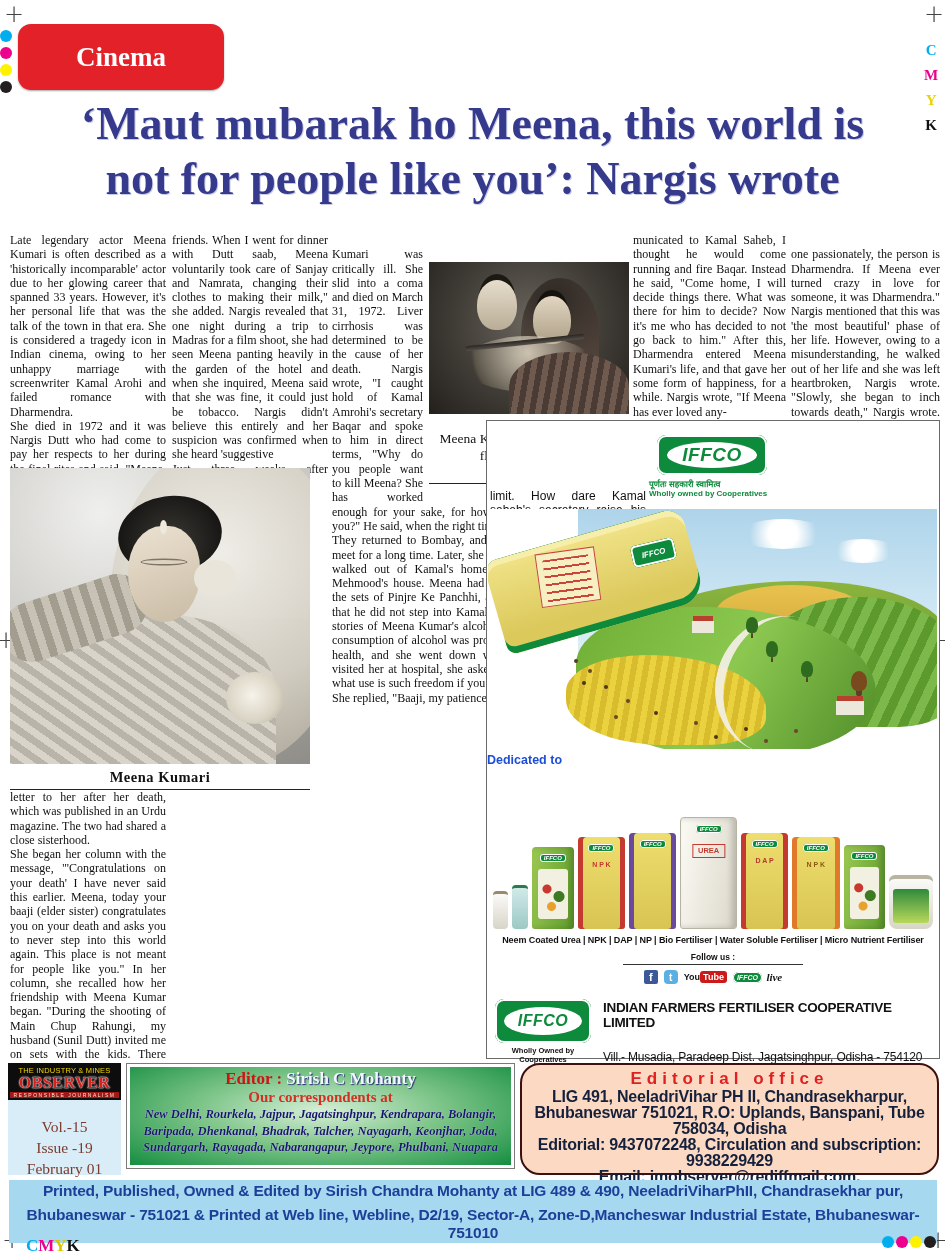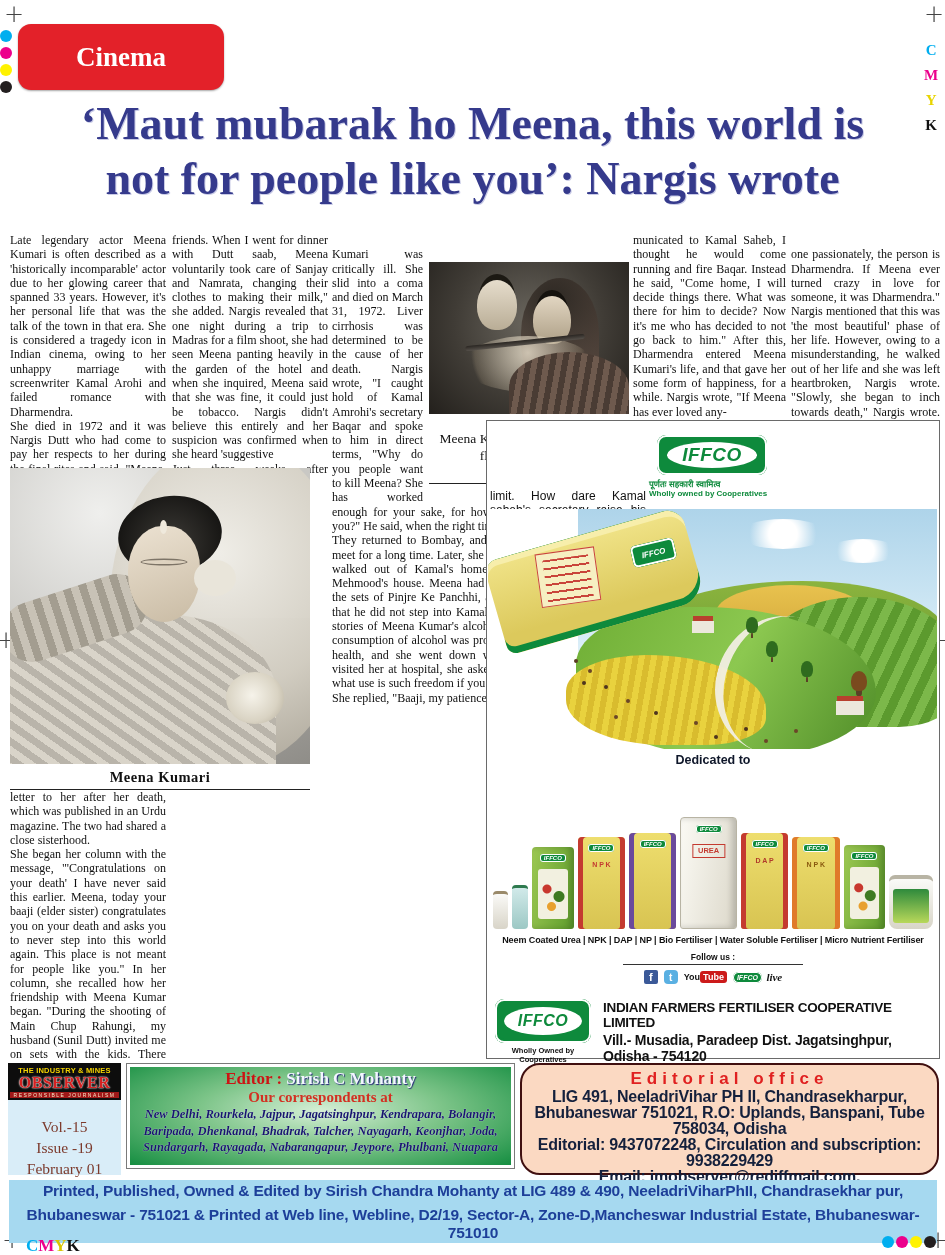--- a/index.html
+++ b/index.html
@@ -129,21 +129,21 @@
   .ad-visual .mustard{position:absolute;left:-30px;bottom:6px;width:200px;height:90px;border-radius:40% 60% 30% 50%;
       background:repeating-linear-gradient(100deg,#e9d23e 0 6px,#d9bc2e 6px 12px);}
   .ad-visual .road{position:absolute;left:120px;top:64px;width:120px;height:140px;border-left:9px solid #f2efe2;
       border-radius:60% 0 0 55%;transform:rotate(14deg);opacity:.95;}
   .ad-visual .tree{position:absolute;width:12px;height:16px;border-radius:50% 50% 40% 40%;background:#2e6b1e;box-shadow:0 10px 0 -5px #5a4026;}
   .ad-visual .house{position:absolute;width:22px;height:12px;background:#ece8dc;box-shadow:0 -6px 0 -1px #b8402e;}
   .ad-visual .granules{position:absolute;left:86px;top:150px;width:4px;height:4px;border-radius:50%;background:#5a3b22;
       box-shadow:14px 10px 0 #6b4628,30px 26px 0 #4e351e,52px 40px 0 #6b4628,80px 52px 0 #4e351e,120px 62px 0 #6b4628,
       170px 68px 0 #4e351e,220px 70px 0 #6b4628,8px 22px 0 #4e351e,40px 56px 0 #6b4628,140px 76px 0 #4e351e,190px 80px 0 #6b4628;}
 
-  .ad-dedicated1{left:0;top:332px;width:452px;text-align:center;font-weight:800;font-size:12.5px;color:#0f172a;}
+  .ad-dedicated1{left:0;top:332px;width:452px;font-weight:800;font-size:12.5px;color:#1d4ed8;}
   .ad-dedicated2{left:0;top:348px;width:452px;text-align:center;font-weight:800;font-size:13.5px;color:#1a1a1a;letter-spacing:-.2px;}
 
   .products{left:6px;top:370px;width:440px;height:138px;display:flex;align-items:flex-end;justify-content:center;gap:4px;}
   .pbag{position:relative;border-radius:4px 4px 3px 3px;box-shadow:inset -4px 0 6px rgba(0,0,0,.18);}
   .pbag .pchip{position:absolute;left:50%;transform:translateX(-50%);top:7px;background:#0e8a3c;color:#fff;
       font-weight:800;font-style:italic;font-size:6px;padding:1px 4px;border-radius:3px;box-shadow:inset 0 0 0 1px #fff;}
   .pbag .ptxt{position:absolute;left:50%;transform:translateX(-50%);top:24px;font-weight:800;font-size:7px;
       line-height:7px;text-align:center;white-space:nowrap;}
   .bottle1{width:17px;height:38px;background:linear-gradient(#fdfdfb,#d8d4c8);border-radius:4px;box-shadow:inset 0 8px 0 -5px #9a8a6a;}
   .bottle2{width:17px;height:44px;background:linear-gradient(#d5ecec,#9cc8c4);border-radius:4px;box-shadow:inset 0 8px 0 -5px #2e7a4e;}
@@ -174,26 +174,26 @@
   .iffco-live-badge{background:#0e8a3c;color:#fff;font-weight:800;font-style:italic;font-size:7px;border-radius:6px;
       padding:2px 4px;box-shadow:inset 0 0 0 1px #fff;}
   .live-script{font-family:"Liberation Serif",serif;font-style:italic;font-weight:700;font-size:11px;color:#111;}
 
   .ad-company{left:8px;top:578px;width:436px;display:flex;gap:12px;}
   .ad-logo-bottom{width:96px;height:44px;flex:none;}
   .ad-logo-bottom .oval{font-size:16px;}
   .ad-company .tag{font-size:7.5px;font-weight:700;color:#111;margin-top:3px;text-align:center;width:96px;}
   .ad-company .ctext{padding-top:1px;}
   .ad-co-name{font-weight:800;font-size:13.5px;letter-spacing:-.3px;color:#111;}
-  .ad-co-addr{font-weight:700;font-size:14px;letter-spacing:-.2px;color:#111;margin-top:2px;}
+  .ad-co-addr{font-weight:400;font-size:12px;letter-spacing:-.2px;color:#111;margin-top:20px;}
 
   
   .observer{left:8px;top:1063px;width:113px;height:112px;background:#d9edf8;}
   .obs-head{background:#0d0d0d;padding:3px 2px 2px;text-align:center;}
-  .obs-top{color:#f5d400;font-family:"Liberation Sans",sans-serif;font-weight:700;font-size:7.5px;letter-spacing:.2px;}
+  .obs-top{color:#f5d400;font-family:"Liberation Sans",sans-serif;font-weight:400;font-size:7.5px;letter-spacing:.2px;}
   .obs-main{color:#d42222;font-weight:800;font-size:16px;letter-spacing:.5px;line-height:16px;
       text-shadow:0 0 2px #fff,0 0 1px #fff;}
   .obs-sub{background:#a01818;color:#f5e9c8;font-size:5px;letter-spacing:1.5px;font-family:"Liberation Sans",sans-serif;margin-top:1px;}
   .obs-vol{color:#7c3a2c;font-size:15.5px;text-align:center;line-height:21px;padding-top:16px;}
 
   .editor-box{left:126px;top:1063px;width:389px;height:106px;border:1px solid #7a7a7a;
       background:radial-gradient(ellipse at 50% 45%,#d6efd6 0%,#7cc488 45%,#0e8a3c 100%);
       box-shadow:inset 0 0 0 3px #fff;text-align:center;padding-top:5px;box-sizing:border-box;}
   .ed-line1{font-size:17px;font-weight:700;}
   .ed-label{color:#cc1414;}

